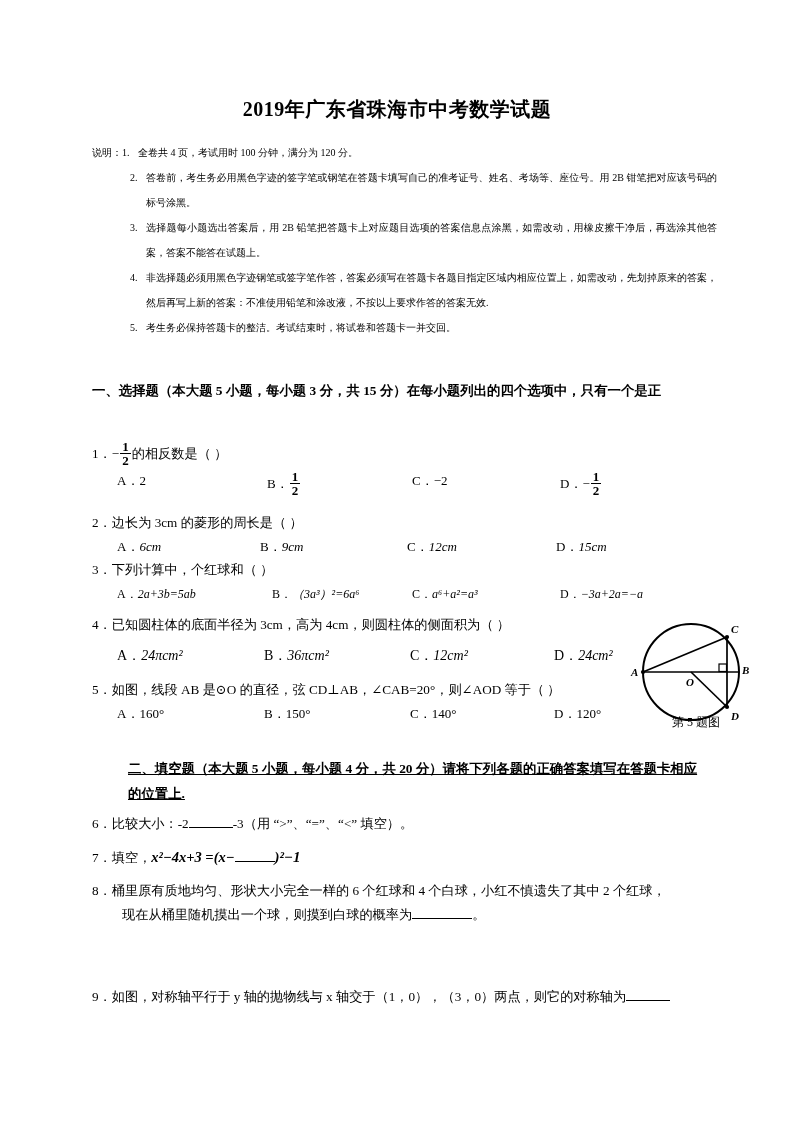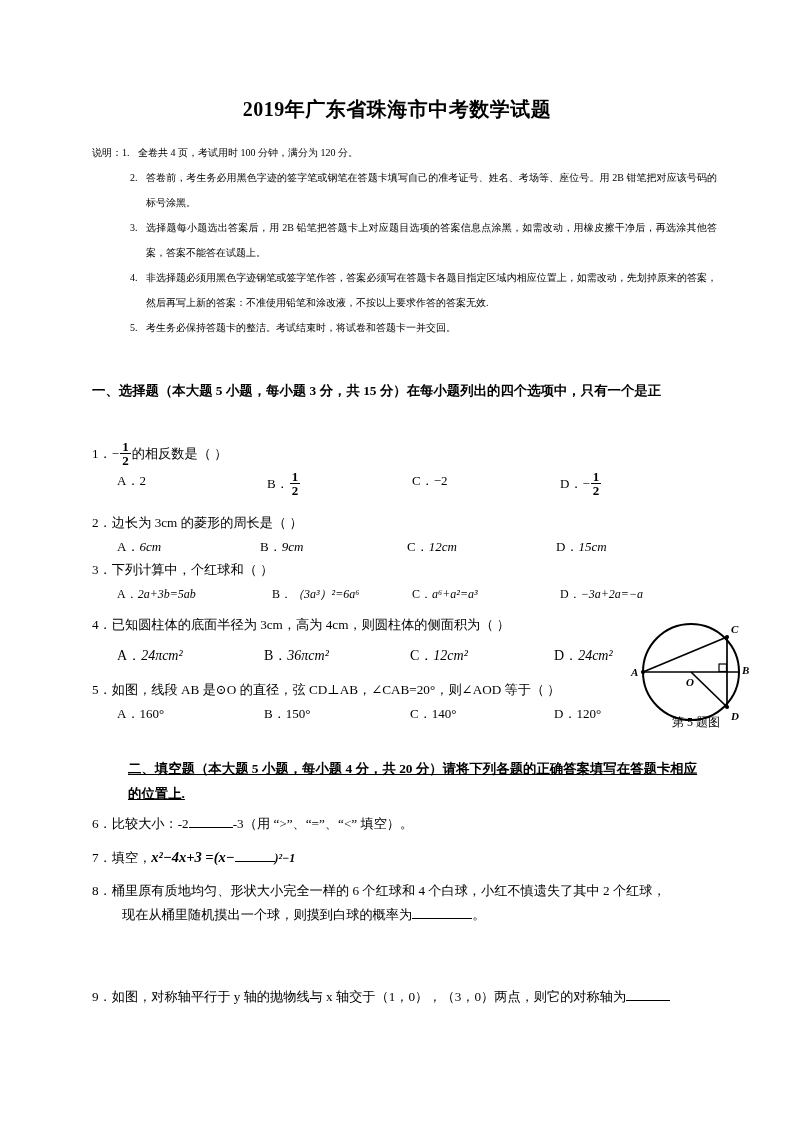--- a/index.html
+++ b/index.html
@@ -251,21 +251,21 @@
   <div class="sec-head" style="top:756px;margin-left:36px;">
     <span class="underline-text">二、填空题（本大题 5 小题，每小题 4 分，共 20 分）请将下列各题的正确答案填写在答题卡相应</span>
     <span class="l2 underline-text">的位置上.</span>
   </div>
 
   <div class="q" style="top:812px;">
     <span class="q-stem"><span class="q-num">6．</span><span>比较大小：-2</span><span class="blank-s" style="width:44px;"></span><span>-3（用 “&gt;”、“=”、“&lt;” 填空）。</span></span>
   </div>
 
   <div class="q" style="top:845px;">
-    <span class="q-stem"><span class="q-num">7．</span><span>填空，</span><span style="font-weight:bold;font-style:italic;font-size:14.5px;">x²−4x+3 =(x−</span><span class="blank-s" style="width:40px;"></span><span style="font-weight:bold;font-style:italic;font-size:12px;">)²−1</span></span>
+    <span class="q-stem"><span class="q-num">7．</span><span>填空，</span><span style="font-weight:bold;font-style:italic;font-size:14.5px;">x²−4x+3 =(x−</span><span class="blank-s" style="width:40px;"></span><span style="font-weight:bold;font-style:italic;font-size:15px;">)²−1</span></span>
   </div>
 
   <div class="q" style="top:879px;width:630px;">
     <div><span class="q-num">8．</span><span>桶里原有质地均匀、形状大小完全一样的 6 个红球和 4 个白球，小红不慎遗失了其中 2 个红球，</span></div>
     <div style="padding-left:30px;"><span>现在从桶里随机摸出一个球，则摸到白球的概率为</span><span class="blank-s" style="width:60px;"></span><span>。</span></div>
   </div>
 
   <div class="q" style="top:985px;width:645px;">
     <span class="q-stem"><span class="q-num">9．</span><span>如图，对称轴平行于 y 轴的抛物线与 x 轴交于（1，0），（3，0）两点，则它的对称轴为</span><span class="blank-s" style="width:44px;"></span></span>
   </div>

